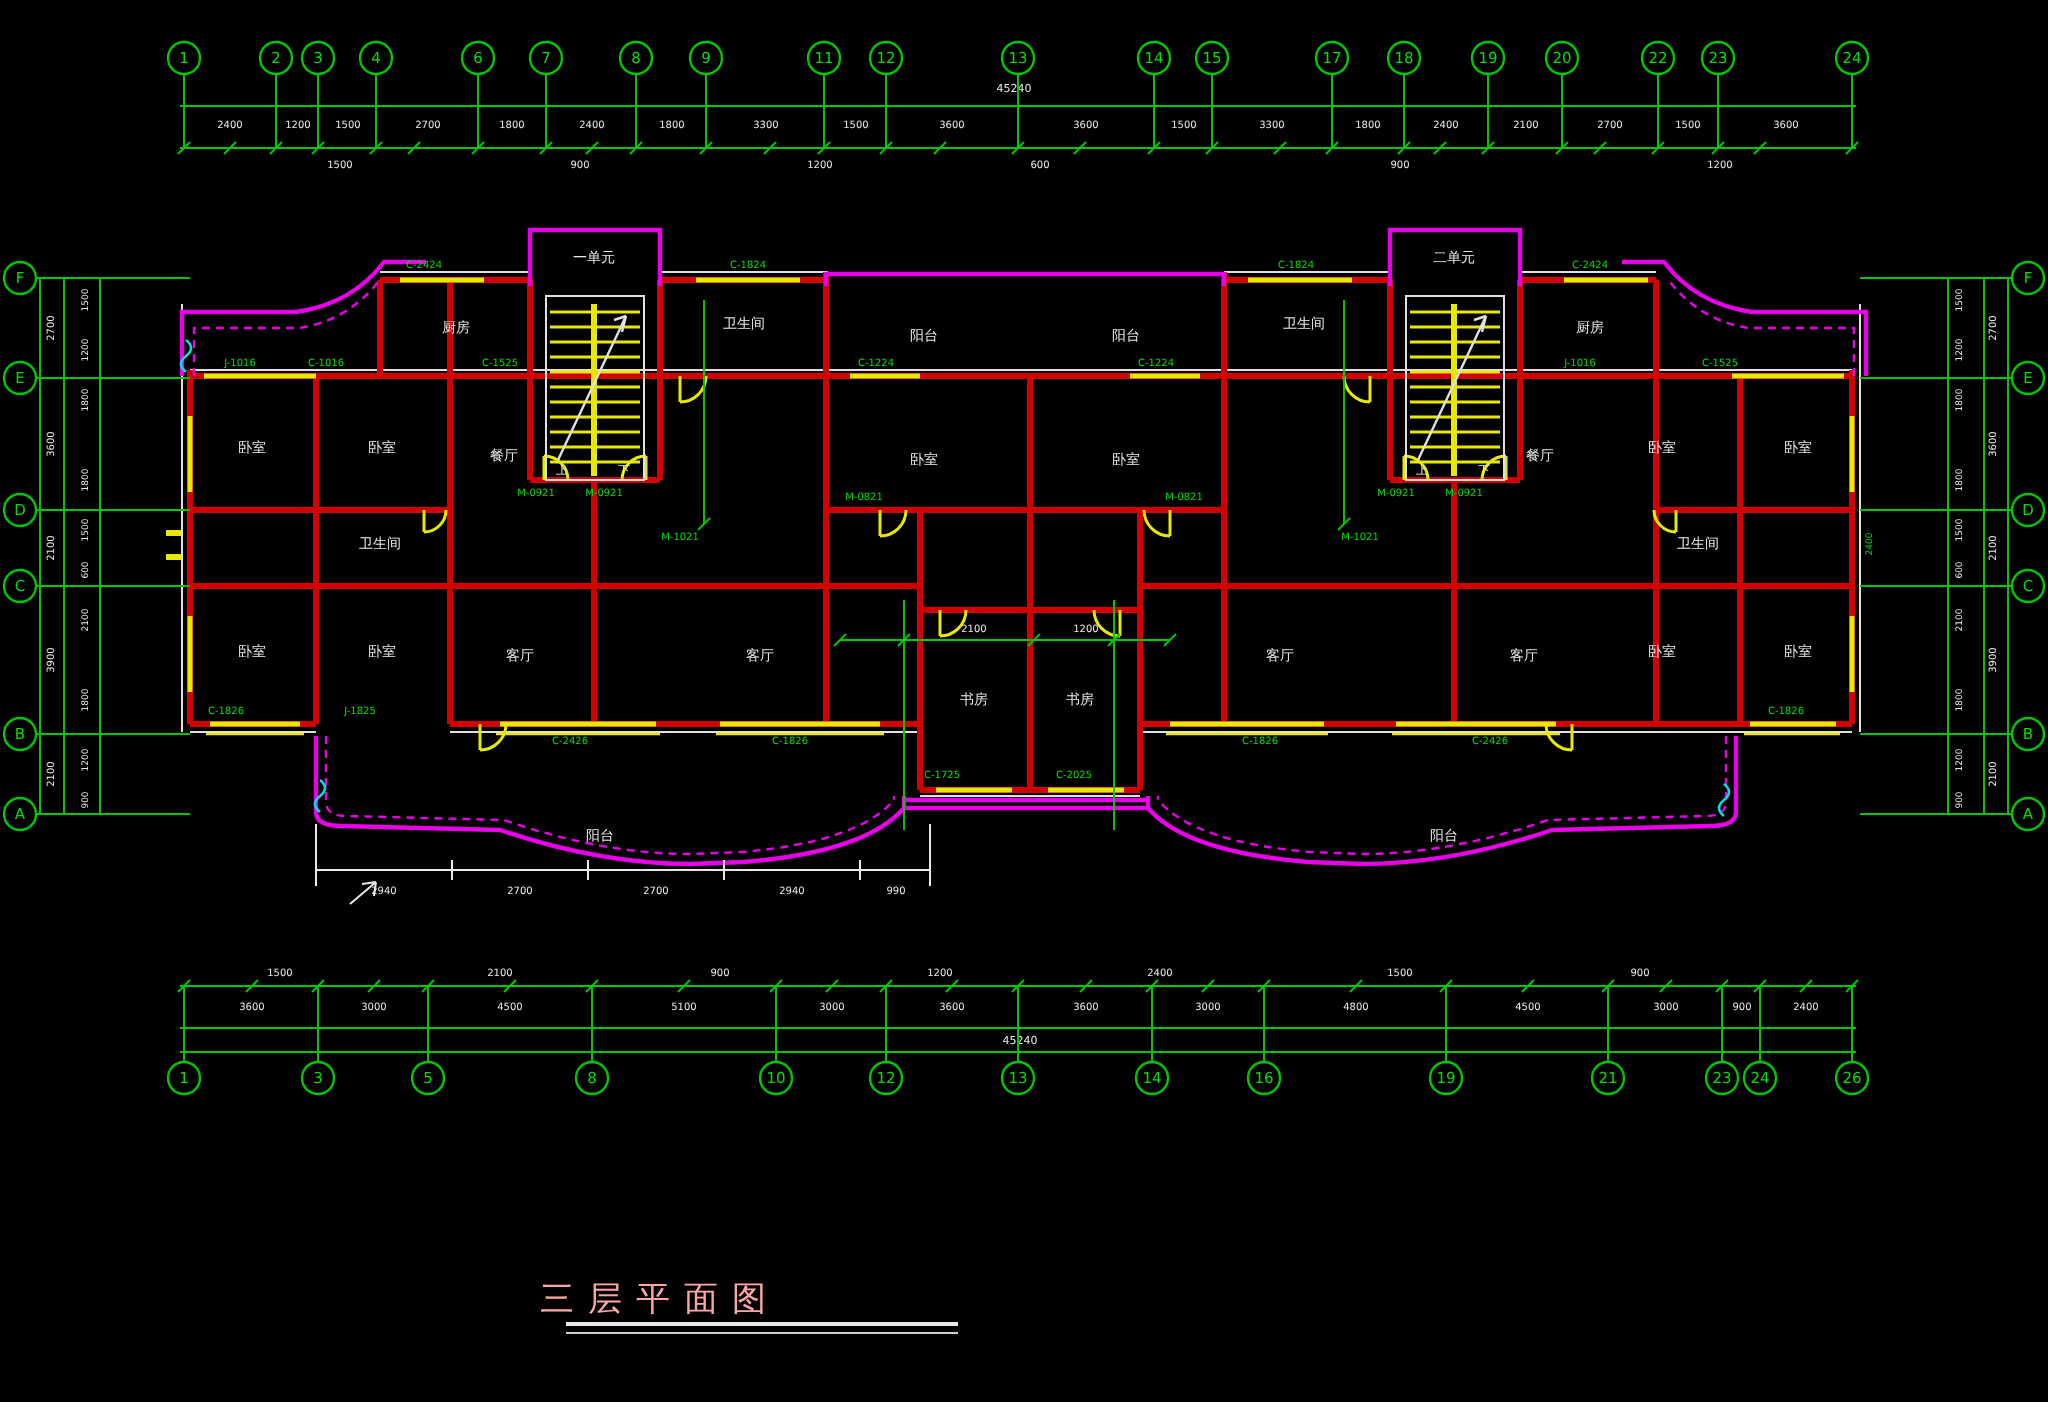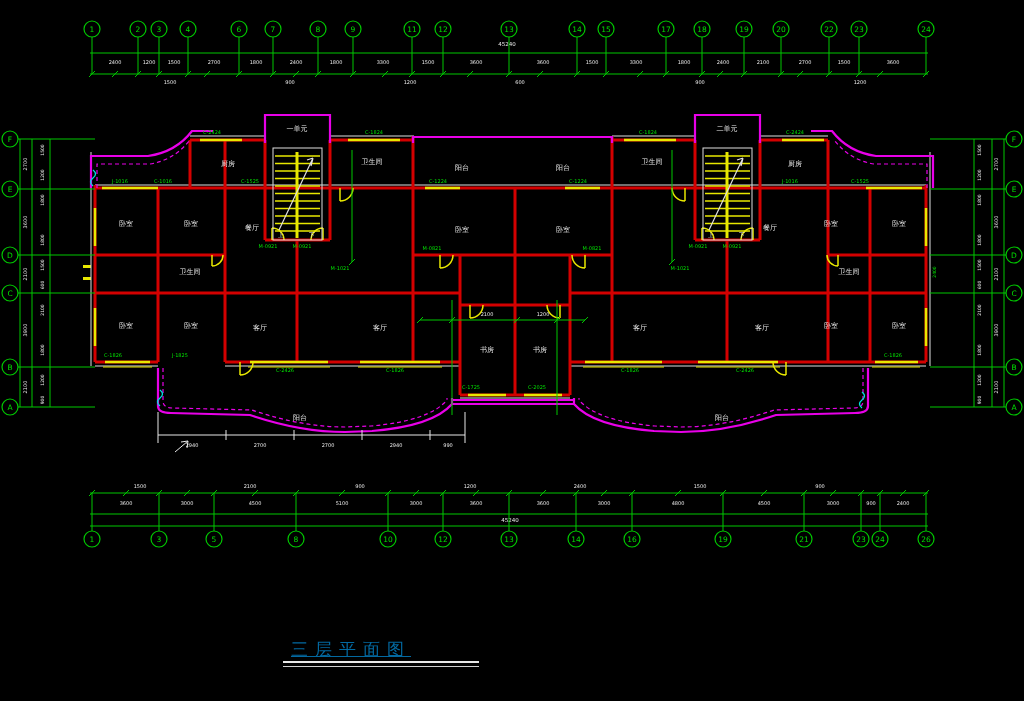--- a/index.html
+++ b/index.html
@@ -1,20 +1,20 @@
 <!DOCTYPE html>
 <html><head>
 <meta charset="utf-8">
 <style>
   html,body{margin:0;padding:0;background:#000;}
   #canvas{position:relative;width:1024px;height:701px;background:#000;overflow:hidden;
           font-family:"DejaVu Sans",sans-serif;}
   #plan-svg{position:absolute;left:0;top:0;}
-  #title-block{position:absolute;left:291px;top:638px;width:200px;color:#0369a1;
-               font-size:17px;letter-spacing:7px;font-family:"DejaVu Sans",sans-serif;text-decoration:underline;}
+  #title-block{position:absolute;left:270px;top:638px;width:200px;color:#fca5a5;
+               font-size:17px;letter-spacing:7px;font-family:"DejaVu Sans",sans-serif;}
   .title-line-1{position:absolute;left:283px;top:661px;width:196px;height:2px;background:#e8e8e8;}
   .title-line-2{position:absolute;left:283px;top:666px;width:196px;height:1px;background:#cfcfcf;}
   svg text{font-family:"DejaVu Sans",sans-serif;}
 </style>
 </head>
 <body>
 
 <div id="canvas">
   <svg id="plan-svg" width="1024" height="701" viewBox="0 0 1024 701">
       <g>

